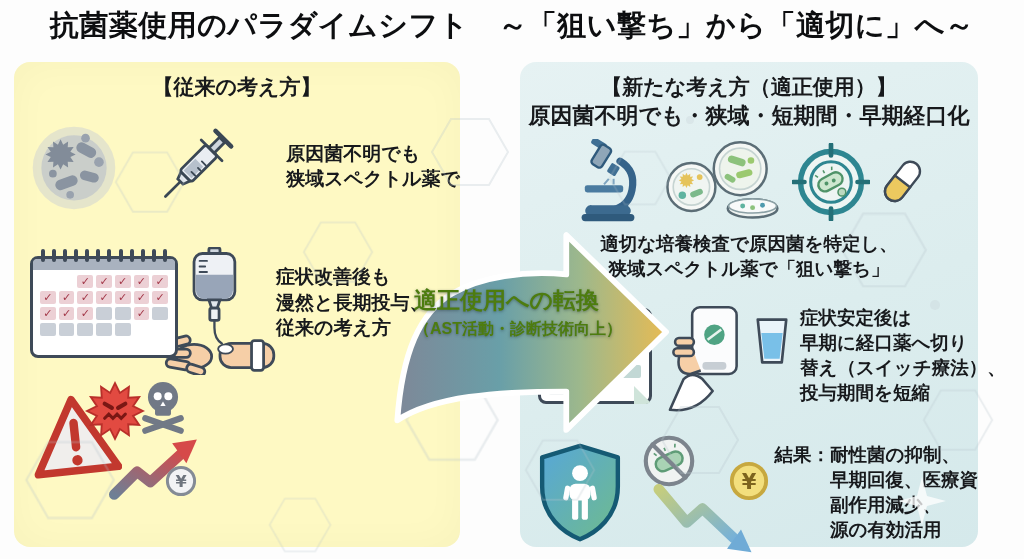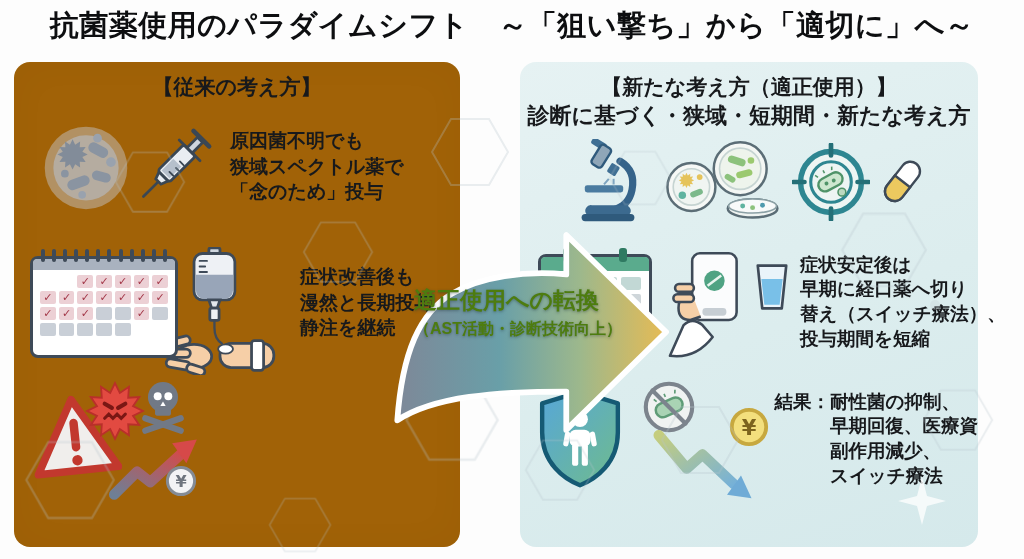--- a/index.html
+++ b/index.html
@@ -6,21 +6,21 @@
   body{font-family:"Liberation Sans","DejaVu Sans",sans-serif;color:#17191c;}
   #page{position:relative;width:1024px;height:559px;overflow:hidden;background:#fdfdfd;}
 
   
   #hexlayer{position:absolute;left:0;top:0;width:1024px;height:559px;z-index:1;pointer-events:none;}
 
   #main-title{position:absolute;left:0;top:6px;width:1024px;text-align:center;
     font-size:29px;font-weight:900;letter-spacing:0.5px;color:#0d0e10;z-index:2;}
 
   .panel{position:absolute;top:62px;height:485px;border-radius:16px;z-index:0;}
-  #left-panel{left:14px;width:446px;background:#a16207;box-shadow:inset 0 0 40px rgba(0,0,0,0.03);}
+  #left-panel{left:14px;width:446px;background:#fef9c3;box-shadow:inset 0 0 40px rgba(0,0,0,0.03);}
   #right-panel{left:520px;width:458px;background:linear-gradient(160deg,#e6f2f3 0%,#dcedee 55%,#d5e9eb 100%);}
   .panel-inner{position:relative;z-index:2;width:100%;height:100%;}
 
   .panel-heading{padding-top:10px;text-align:center;font-weight:800;line-height:1.4;}
   .panel-heading .h1{font-size:21px;}
   .panel-heading .h2{font-size:22px;}
 
   .lrow{display:flex;align-items:center;}
   .txt{font-size:19px;font-weight:800;line-height:1.34;white-space:nowrap;}
   .txt span{display:block;}
@@ -94,21 +94,21 @@
   </svg>
 
   <div id="main-title">抗菌薬使用のパラダイムシフト　～「狙い撃ち」から「適切に」へ～</div>
 
   <div id="left-panel" class="panel">
    <div class="panel-inner">
     <div class="panel-heading">
       <span class="h1">【従来の考え方】</span><br>
     </div>
 
-    <div class="lrow" style="height:130px;padding-left:24px;">
+    <div class="lrow" style="height:130px;padding-left:12px;justify-content:space-between;">
       <div class="iconbox">
         <svg width="96" height="96" viewBox="0 0 100 100">
           <circle cx="50" cy="52" r="43" fill="#c7ccd4" opacity="0.45"></circle>
           <circle cx="50" cy="52" r="34" fill="#b7bec9" opacity="0.6"></circle>
           <polygon points="15,0 9.7,2.6 13,7.5 7.1,7.1 7.5,13 2.6,9.7 0,15 -2.6,9.7 -7.5,13 -7.1,7.1 -13,7.5 -9.7,2.6 -15,0 -9.7,-2.6 -13,-7.5 -7.1,-7.1 -7.5,-13 -2.6,-9.7 0,-15 2.6,-9.7 7.5,-13 7.1,-7.1 13,-7.5 9.7,-2.6" transform="translate(36 38) scale(1.05)" fill="#828c99"></polygon>
           <rect x="52" y="28" width="22" height="11" rx="5.5" fill="#8a94a1" transform="rotate(28 63 33)"></rect>
           <rect x="30" y="62" width="24" height="11" rx="5.5" fill="#8a94a1" transform="rotate(-20 42 67)"></rect>
           <rect x="56" y="56" width="20" height="10" rx="5" fill="#8a94a1" transform="rotate(15 66 61)"></rect>
           <circle cx="28" cy="58" r="4" fill="#8a94a1"></circle>
           <circle cx="62" cy="21" r="4.5" fill="#99a2ae"></circle>
@@ -128,21 +128,20 @@
             <line x1="57" y1="42" x2="51" y2="42" stroke-width="2"></line>
             <line x1="34" y1="26" x2="66" y2="26"></line>
             <rect x="46" y="10" width="8" height="16" fill="#cfd6de"></rect>
             <line x1="38" y1="8" x2="62" y2="8" stroke-width="5"></line>
           </g>
         </svg>
       </div>
       <div class="txt" style="margin-left:10px;">
         <span>原因菌不明でも</span>
         <span>狭域スペクトル薬で</span>
-        <span>「念のため」投与</span>
       </div>
     </div>
 
     <div class="lrow" style="height:142px;padding-left:16px;">
       <div class="iconbox cal cal-old">
         <div class="rings">
               <div class="ring"></div>
               <div class="ring"></div>
               <div class="ring"></div>
               <div class="ring"></div>
@@ -203,24 +202,24 @@
             <rect x="94" y="101" width="13" height="32" rx="3" fill="#ffffff"></rect>
             <ellipse cx="66" cy="110" rx="8" ry="5" fill="#ffffff" stroke-width="2"></ellipse>
             <ellipse cx="32" cy="118" rx="19" ry="13" fill="#f6cfa7"></ellipse>
             <rect x="2" y="98" width="26" height="9" rx="4.5" fill="#f6cfa7" transform="rotate(-14 15 102)"></rect>
             <rect x="0" y="110" width="28" height="9" rx="4.5" fill="#f6cfa7"></rect>
             <rect x="2" y="122" width="26" height="9" rx="4.5" fill="#f6cfa7" transform="rotate(10 15 126)"></rect>
             <rect x="24" y="128" width="20" height="9" rx="4.5" fill="#f6cfa7" transform="rotate(18 34 132)"></rect>
           </g>
         </svg>
       </div>
-      <div class="txt" style="margin-left:24px;">
+      <div class="txt" style="margin-left:0;">
         <span>症状改善後も</span>
         <span>漫然と長期投与、</span>
-        <span>静注を継続</span>
+        <span>従来の考え方</span>
       </div>
     </div>
 
     <div class="lrow" style="height:140px;padding-left:14px;">
       <div class="cluster" style="width:196px;height:126px;">
         <div style="position:absolute;left:0;top:10px;">
           <svg width="94" height="92" viewBox="0 0 100 98">
             <g transform="rotate(-6 50 50)">
               <path d="M50,10 L93,86 L7,86 Z" fill="#f0eeec" stroke="#c2382e" stroke-width="8" stroke-linejoin="round"></path>
               <line x1="50" y1="35" x2="50" y2="61" stroke="#c2382e" stroke-width="9" stroke-linecap="round"></line>
@@ -269,21 +268,21 @@
         </div>
       </div>
     </div>
    </div>
   </div>
 
   <div id="right-panel" class="panel">
    <div class="panel-inner">
     <div class="panel-heading">
       <span class="h1">【新たな考え方（適正使用）】</span><br>
-      <span class="h2">診断に基づく・狭域・短期間・新たな考え方</span>
+      <span class="h2">原因菌不明でも・狭域・短期間・早期経口化</span>
     </div>
 
     <div style="text-align:center;">
       <div style="display:flex;justify-content:center;align-items:center;gap:8px;height:92px;margin-top:4px;">
         <div>
           <svg width="80" height="86" viewBox="0 0 100 104">
             <rect x="24" y="0" width="20" height="9" rx="3" fill="#3f6f94" transform="rotate(32 34 4)"></rect>
             <rect x="29" y="6" width="15" height="28" rx="4" fill="#8fa6b8" stroke="#2f5a7c" stroke-width="3" transform="rotate(32 37 20)"></rect>
             <rect x="46" y="30" width="12" height="13" rx="2" fill="#3f6f94" transform="rotate(32 52 36)"></rect>
             <path d="M60,26 q20,12 15,36 q-4,20 -24,25" fill="none" stroke="#35638a" stroke-width="9" stroke-linecap="round"></path>
@@ -338,20 +337,24 @@
         </div>
         <div>
           <svg width="48" height="56" viewBox="0 0 60 70">
             <g transform="rotate(38 30 35)">
               <rect x="18" y="6" width="24" height="56" rx="12" fill="#ffffff" stroke="#3e4a58" stroke-width="3"></rect>
               <path d="M18,34 h24 v16 a12,12 0 0 1 -24 0 Z" fill="#ecc95f" stroke="#3e4a58" stroke-width="3"></path>
             </g>
           </svg>
         </div>
       </div>
+      <div class="txt rtxt" style="white-space:normal;margin-top:4px;">
+        <span>適切な培養検査で原因菌を特定し、</span>
+        <span>狭域スペクトル薬で「狙い撃ち」</span>
+      </div>
     </div>
 
     <div class="lrow" style="height:136px;padding-left:18px;margin-top:6px;">
       <div class="iconbox cal cal-new">
         <div class="pegs">
               <div class="peg" style="left:22px;"></div>
               <div class="peg" style="right:22px;"></div>
             </div>
         <div class="cal-head-green"></div>
         <div class="cal-grid4">
@@ -449,21 +452,21 @@
             </defs>
             <polyline points="6,6 38,44 56,28 92,62" stroke="url(#gdn)" stroke-width="12" fill="none" stroke-linejoin="round" stroke-linecap="round"></polyline>
             <polygon points="112,78 84,74 100,52" fill="#6fabd6"></polygon>
           </svg>
         </div>
       </div>
       <div class="txt rtxt" style="margin-left:19px;">
         <span>結果：耐性菌の抑制、</span>
         <span class="ind">早期回復、医療資</span>
         <span class="ind">副作用減少、</span>
-        <span class="ind">スイッチ療法</span>
+        <span class="ind">源の有効活用</span>
       </div>
     </div>
 
     <svg style="position:absolute;right:28px;bottom:18px;" width="56" height="56" viewBox="0 0 56 56">
       <polygon points="28,4 33,23 52,28 33,33 28,52 23,33 4,28 23,23" fill="#ffffff" opacity="0.75"></polygon>
     </svg>
    </div>
   </div>
 
   <div id="arrow-wrap">

